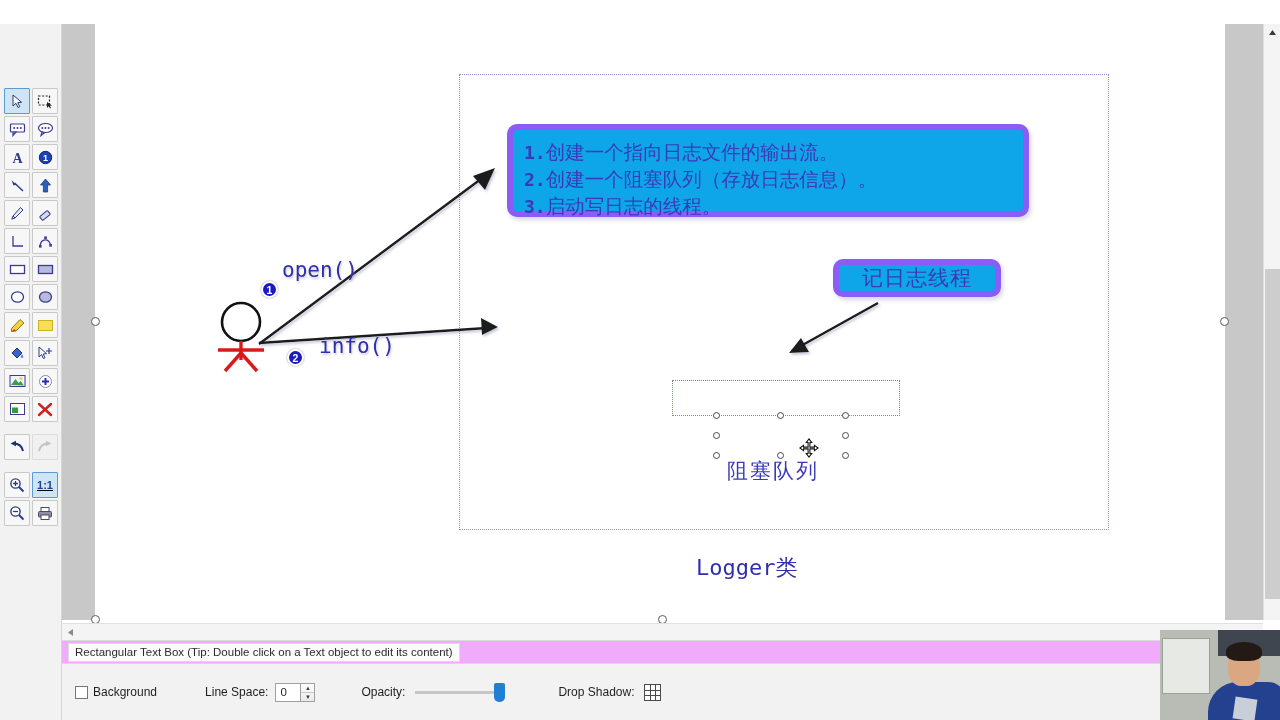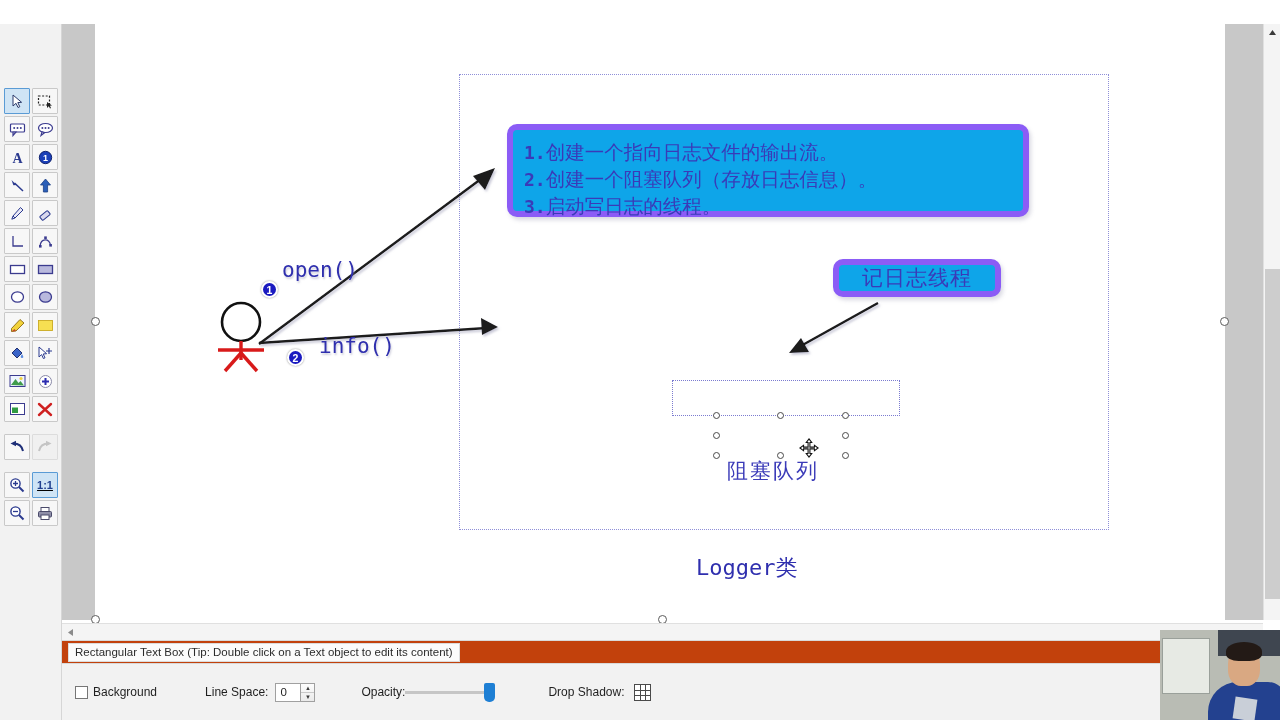--- a/index.html
+++ b/index.html
@@ -129,21 +129,21 @@
     background: #1a1ac0; color: #ffffff; font-size: 10.5px; font-weight: bold;
     display: flex; align-items: center; justify-content: center;
     border: 2px solid #ffffff; box-shadow: 0 0 2px rgba(0,0,0,.45);
   }
   .stick { position:absolute; left: 176px; top: 298px; }
   .move-cursor { position:absolute; left: 766px; top: 438px; width:20px; height:20px; }
 
   
   .statusbar {
     position: absolute; left: 62px; bottom: 57px; width: 1201px; height: 23px;
-    background: #c2410c; border-top: 1px solid #d9d9d9;
+    background: #f0abfc; border-top: 1px solid #d9d9d9;
     display: flex; align-items: center;
   }
   .status-field {
     margin-left: 6px; height: 19px; min-width: 368px; background: #fbfbfb;
     border: 1px solid #dcdcdc; display: flex; align-items: center; padding: 0 6px;
     font-size: 11.5px; color: #2b2b2b;
   }
 
   
   .propbar {
@@ -541,21 +541,21 @@
     <div class="prop-item" style="margin-left:48px;">
       <span style="margin-right:7px;">Line Space:</span>
       <span class="numbox">0</span>
       <span class="spin">
         <div>▲</div>
         <div>▼</div>
       </span>
     </div>
 
     <div class="prop-item" style="margin-left:46px;">
-      <span style="text-align:right;">Opacity:</span>
+      <span style="margin-right:10px;text-align:right;">Opacity:</span>
       <span class="slider-track">
         <span class="slider-thumb"></span>
       </span>
     </div>
 
     <div class="prop-item" style="margin-left:30px;padding-left:23px;">
       <span style="margin-right:9px;">Drop Shadow:</span>
       <span class="dshadow-ico"></span>
     </div>
   </div>

